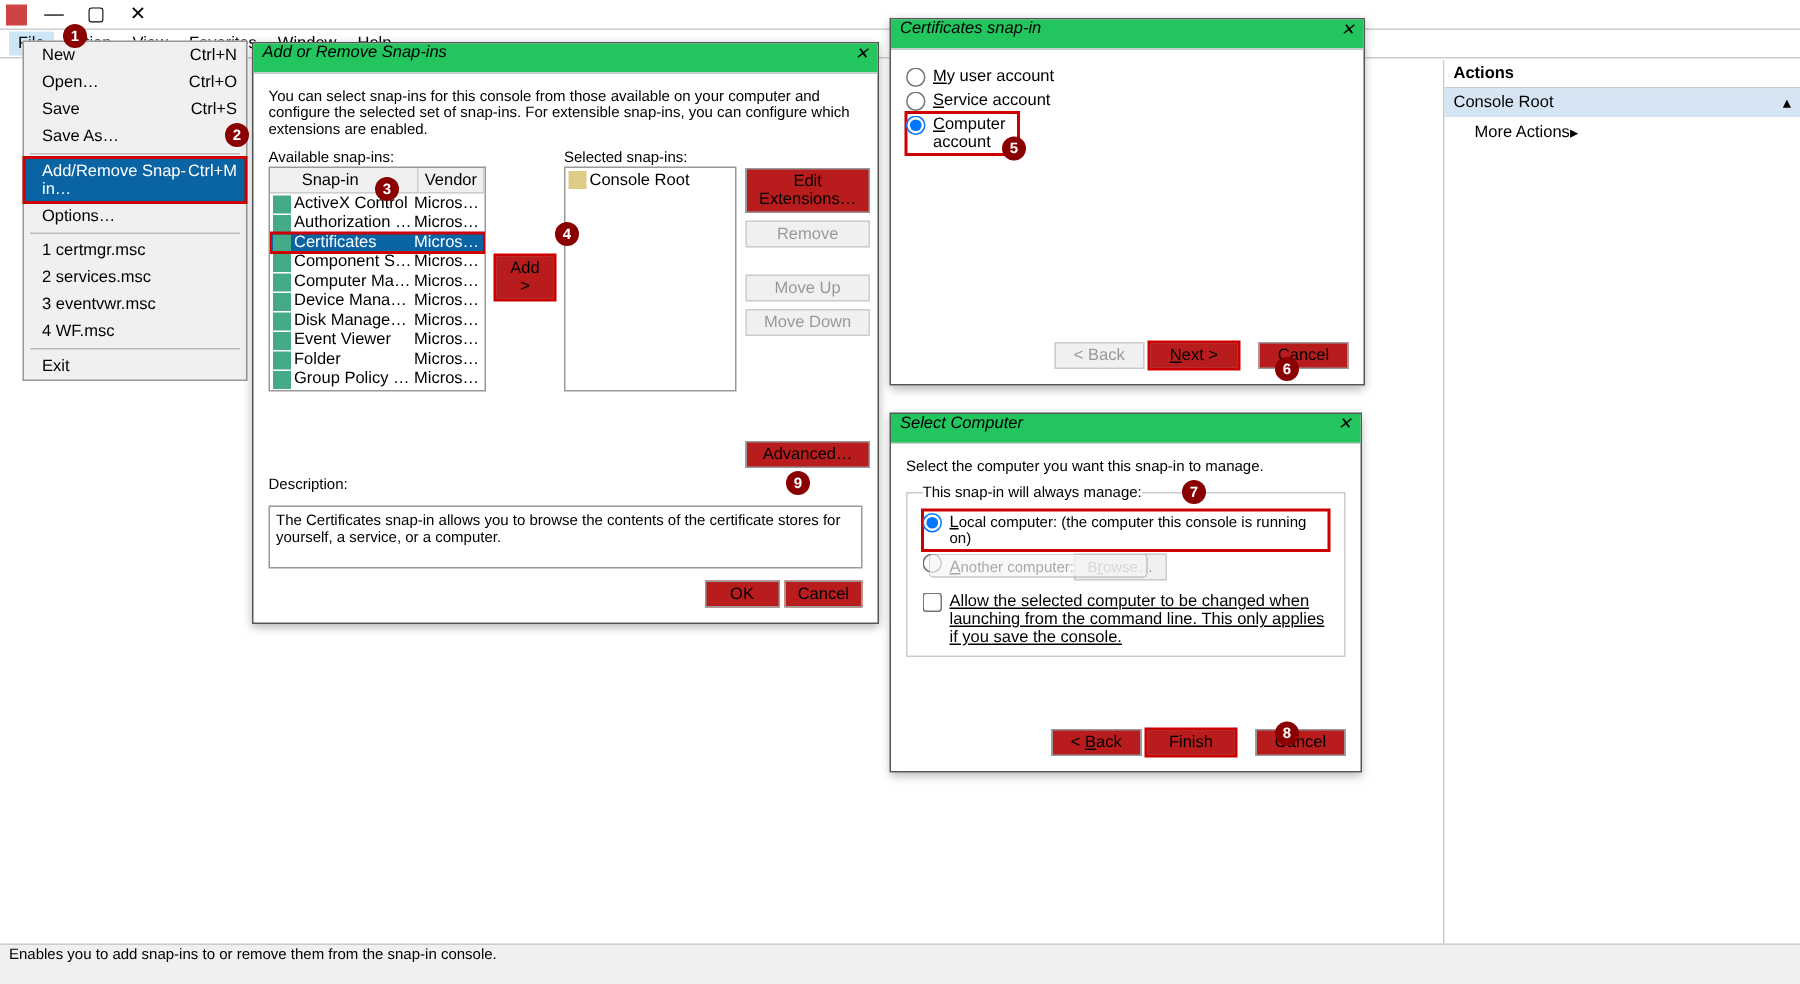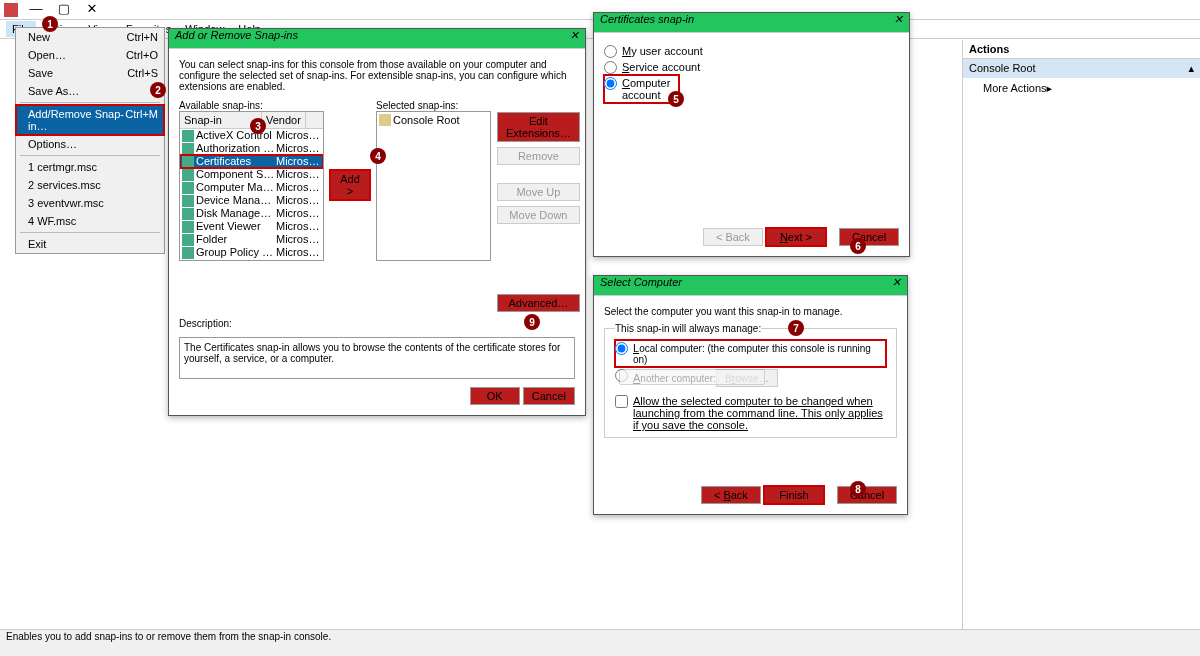--- a/index.html
+++ b/index.html
@@ -27,21 +27,21 @@
 
 .badge { position: absolute; width: 16px; height: 16px; border-radius: 50%; background: #8a0000; color: #fff; font-size: 10px; font-weight: bold; display: flex; align-items: center; justify-content: center; z-index: 20; }
 
 
 .dialog { position: absolute; background: #fff; border: 1px solid #555; box-shadow: 0 2px 6px rgba(0,0,0,0.3); z-index: 10; }
 .dialog .dlg-title { height: 20px; background: #22c55e; border-bottom: 1px solid #ccc; display: flex; align-items: flex-start; padding: 0 6px; justify-content: space-between; font-style: italic; }
 .dialog .dlg-body { padding: 10px; }
 
 
 .snapin-table { width: 145px; height: 150px; border: 1px solid #999; overflow: hidden; font-size: 10px; }
-.snapin-table .hdr { display: flex; background: #f0f0f0; border-bottom: 1px solid #ccc; }
+.snapin-table .hdr { display: flex; background: #f0f0f0; border-bottom: 1px solid #ccc; justify-content: flex-end; }
 .snapin-table .hdr div { padding: 2px 4px; border-right: 1px solid #ccc; }
 .snapin-table .rows { overflow-y: auto; height: 132px; }
 .snapin-table .row { display: flex; padding: 0 2px; white-space: nowrap; }
 .snapin-table .row .ic { width: 12px; height: 12px; background: #4a8; margin-right: 2px; flex-shrink: 0; margin-top: 1px; }
 .snapin-table .row.sel { background: #0a64a4; color: #fff; outline: 2px solid #c00; outline-offset: -1px; }
 .snapin-table .row span:first-of-type { width: 80px; overflow: hidden; text-overflow: ellipsis; }
 .snapin-table .row span:last-of-type { flex: 1; overflow: hidden; text-overflow: ellipsis; }
 
 .selected-tree { width: 115px; height: 150px; border: 1px solid #999; padding: 2px; font-size: 10px; }
 .selected-tree .node { display: flex; align-items: center; gap: 2px; }

